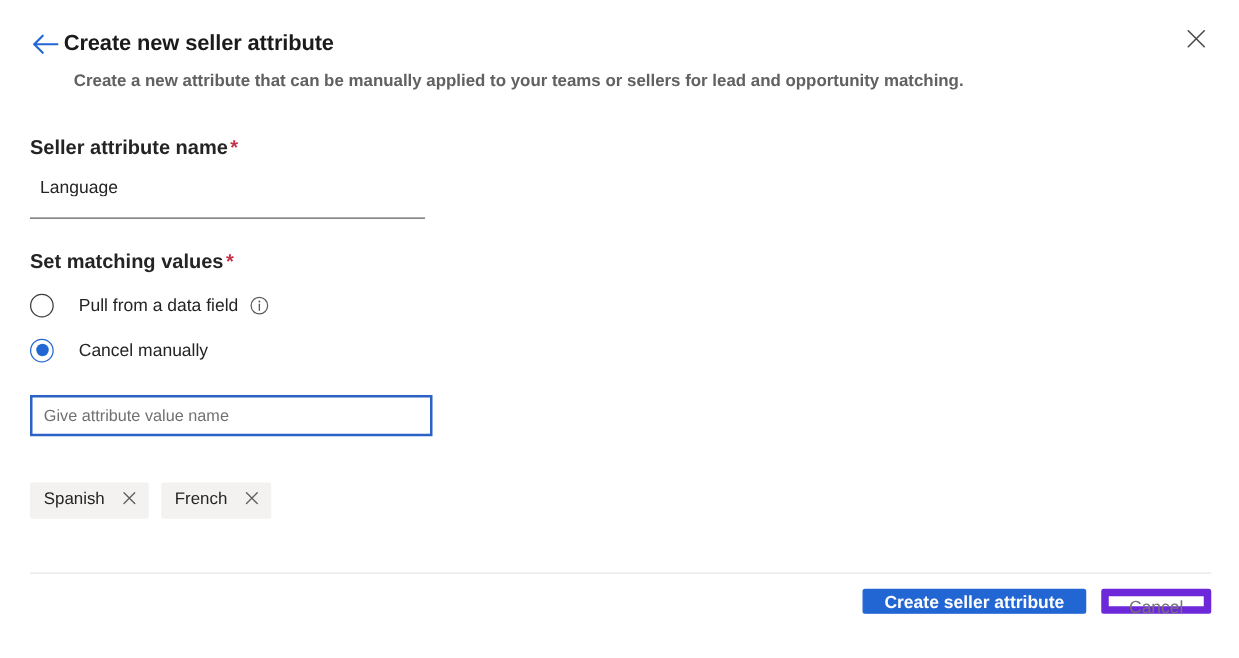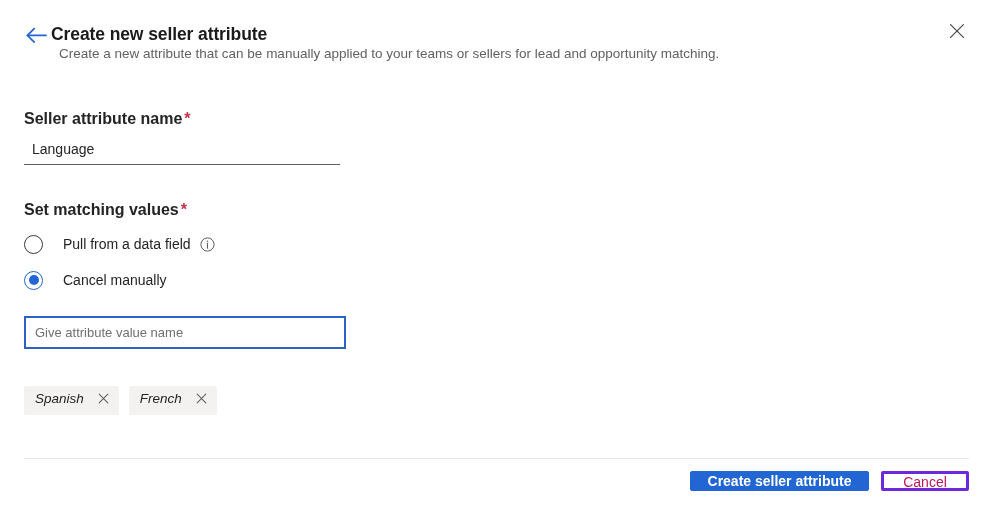--- a/index.html
+++ b/index.html
@@ -48,23 +48,23 @@
     font-weight: bold;
     letter-spacing: -0.1px;
     color: #1b1b1b;
     line-height: 26px;
     white-space: nowrap;
   }
 
   .panel-subtitle {
     position: absolute;
     left: 59px;
-    top: 44px;
+    top: 55px;
     font-size: 13.5px;
-    font-weight: normal;
+    font-weight: bold;
     color: #616161;
     line-height: 19px;
     white-space: nowrap;
   }
 
   .close-button {
     position: absolute;
     right: 18px;
     top: 15px;
     width: 32px;
@@ -106,21 +106,21 @@
     position: absolute;
     left: 24px;
     width: 300px;
     height: 31px;
     border: none;
     border-bottom: 1px solid #605e5c;
     background: transparent;
     font-family: "Liberation Sans", sans-serif;
     font-size: 14px;
     color: #242424;
-    padding: 0 8px 0 8px;
+    padding: 0 8px 10px 8px;
     box-sizing: content-box;
     outline: none;
   }
 
   
   .radio-row {
     position: absolute;
     left: 24px;
     display: flex;
     align-items: center;
@@ -196,21 +196,20 @@
     align-items: center;
     gap: 10px;
   }
   .chip {
     display: inline-flex;
     align-items: center;
     height: 25px;
     background: #f3f2f1;
     border-radius: 2px;
     padding: 0 7px 4px 11px;
-    font-style: italic;
   }
   .chip-label {
     font-size: 13.5px;
     color: #242424;
     line-height: 25px;
     white-space: nowrap;
   }
   .chip-remove {
     margin-left: 12px;
     width: 16px;
@@ -251,22 +250,22 @@
   }
   .btn-primary {
     background: #2266d3;
     color: #ffffff;
     border: 1px solid #2266d3;
     font-weight: bold;
     min-width: 179px;
   }
   .btn-secondary {
     background: #ffffff;
-    color: #be185d;
-    border: 3px solid #6d28d9;
+    color: #737373;
+    border: 6px solid #6d28d9;
     min-width: 88px;
   }
 </style>
 </head>
 <body>
 
 <div class="panel-header">
 
   <button class="back-button">
     <span>

